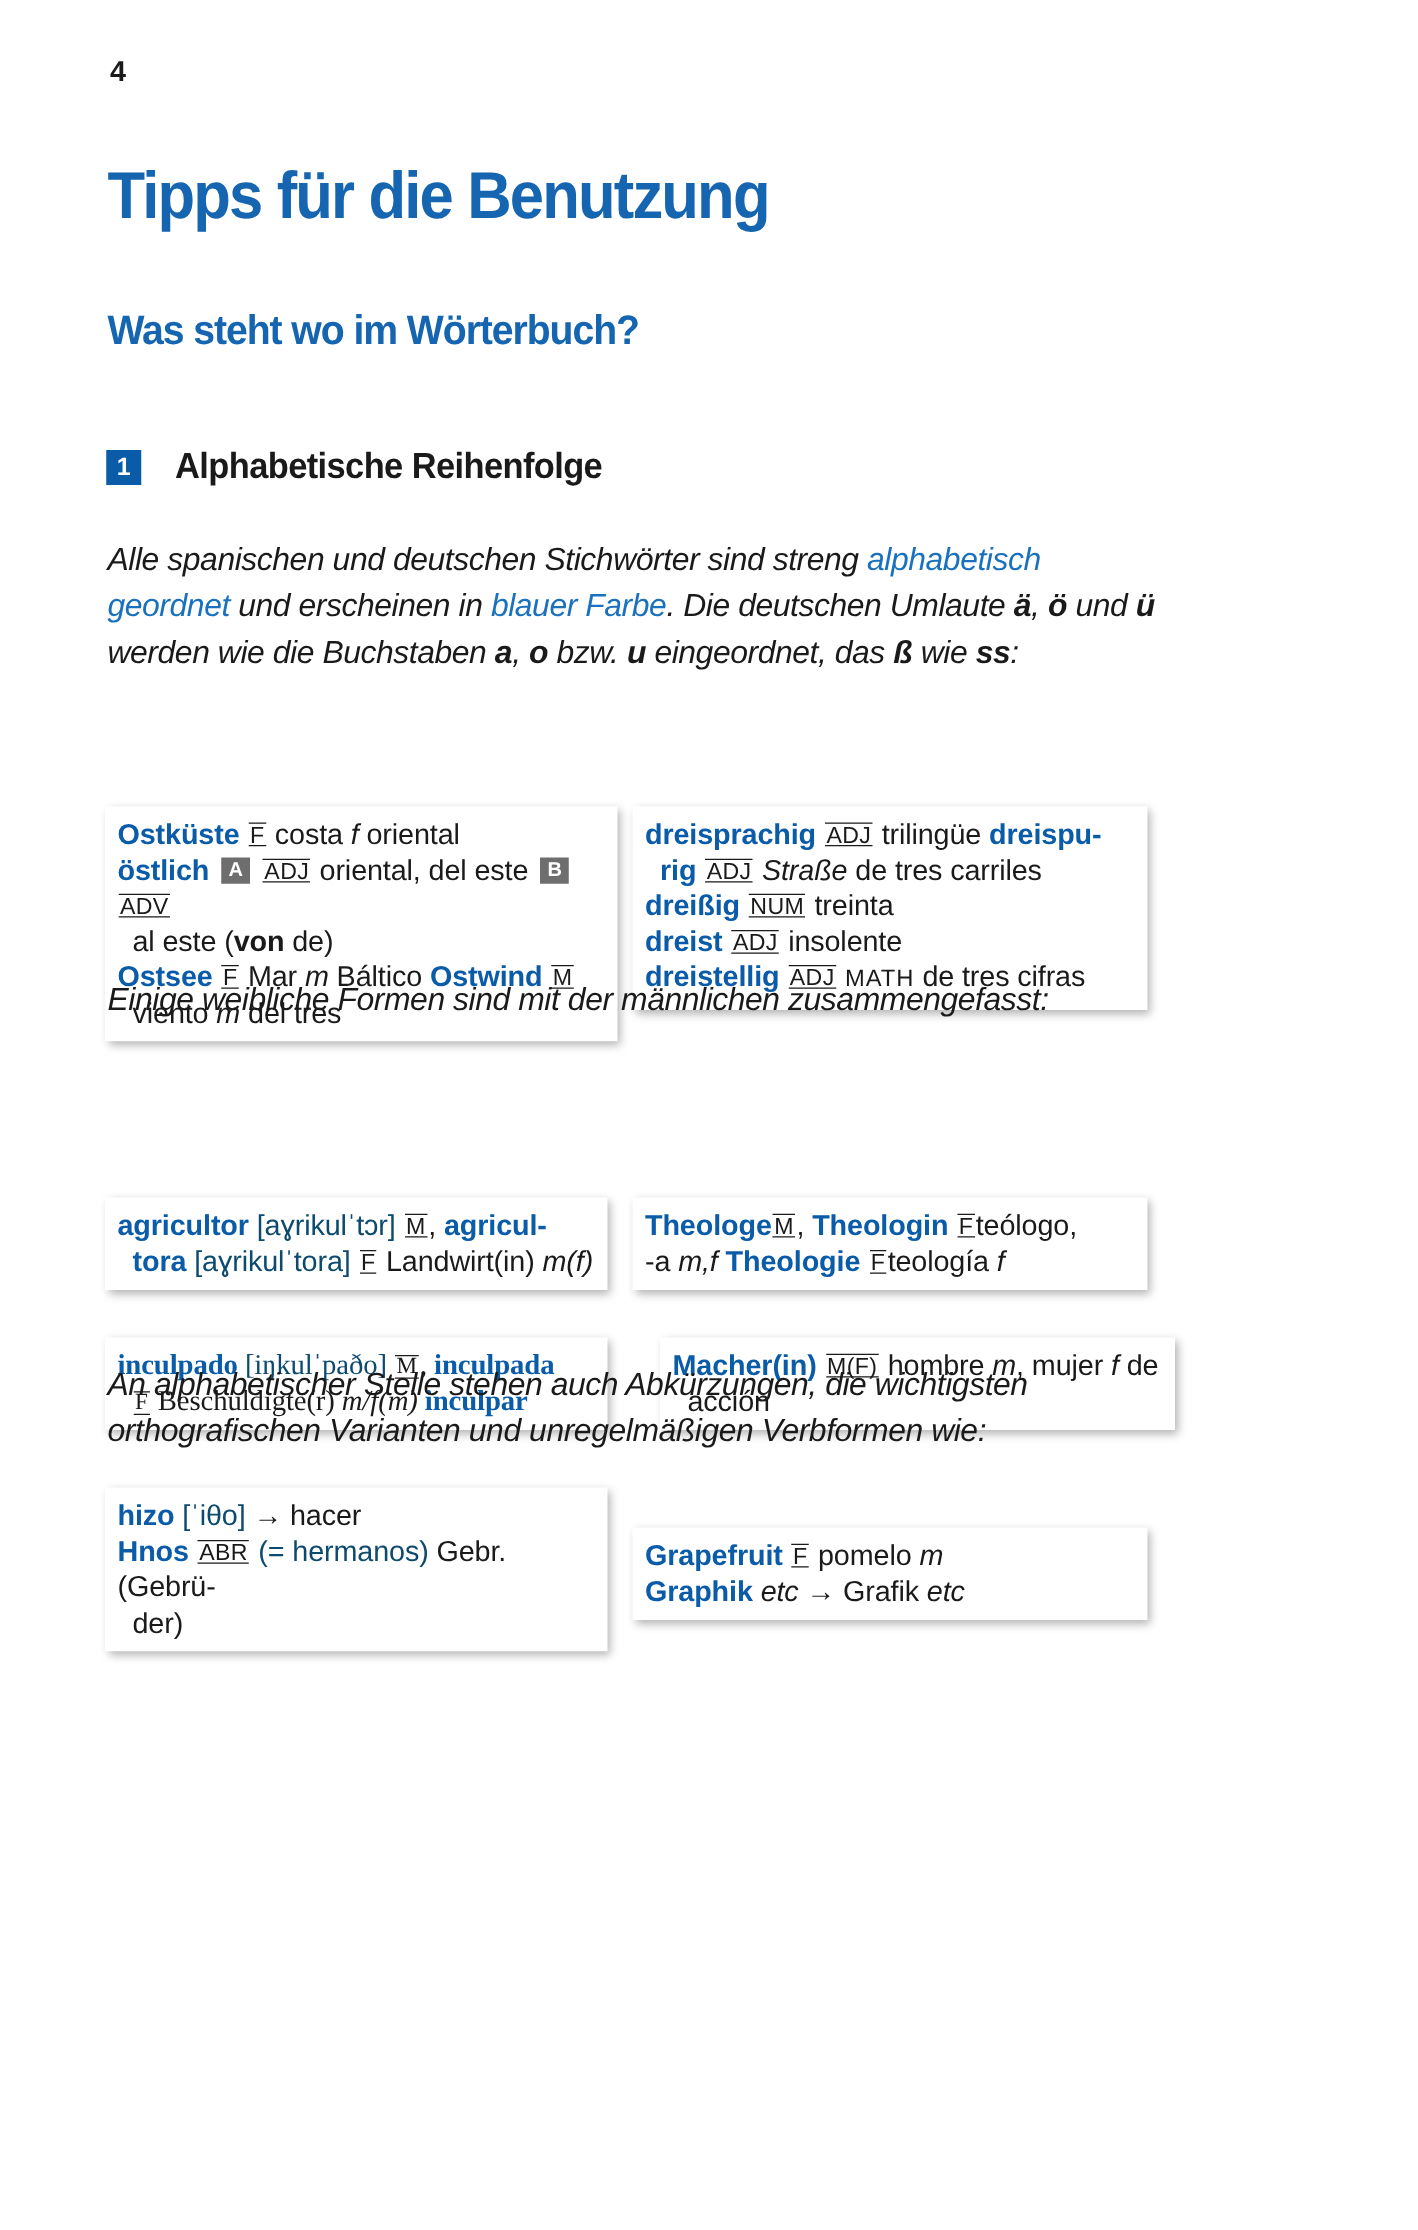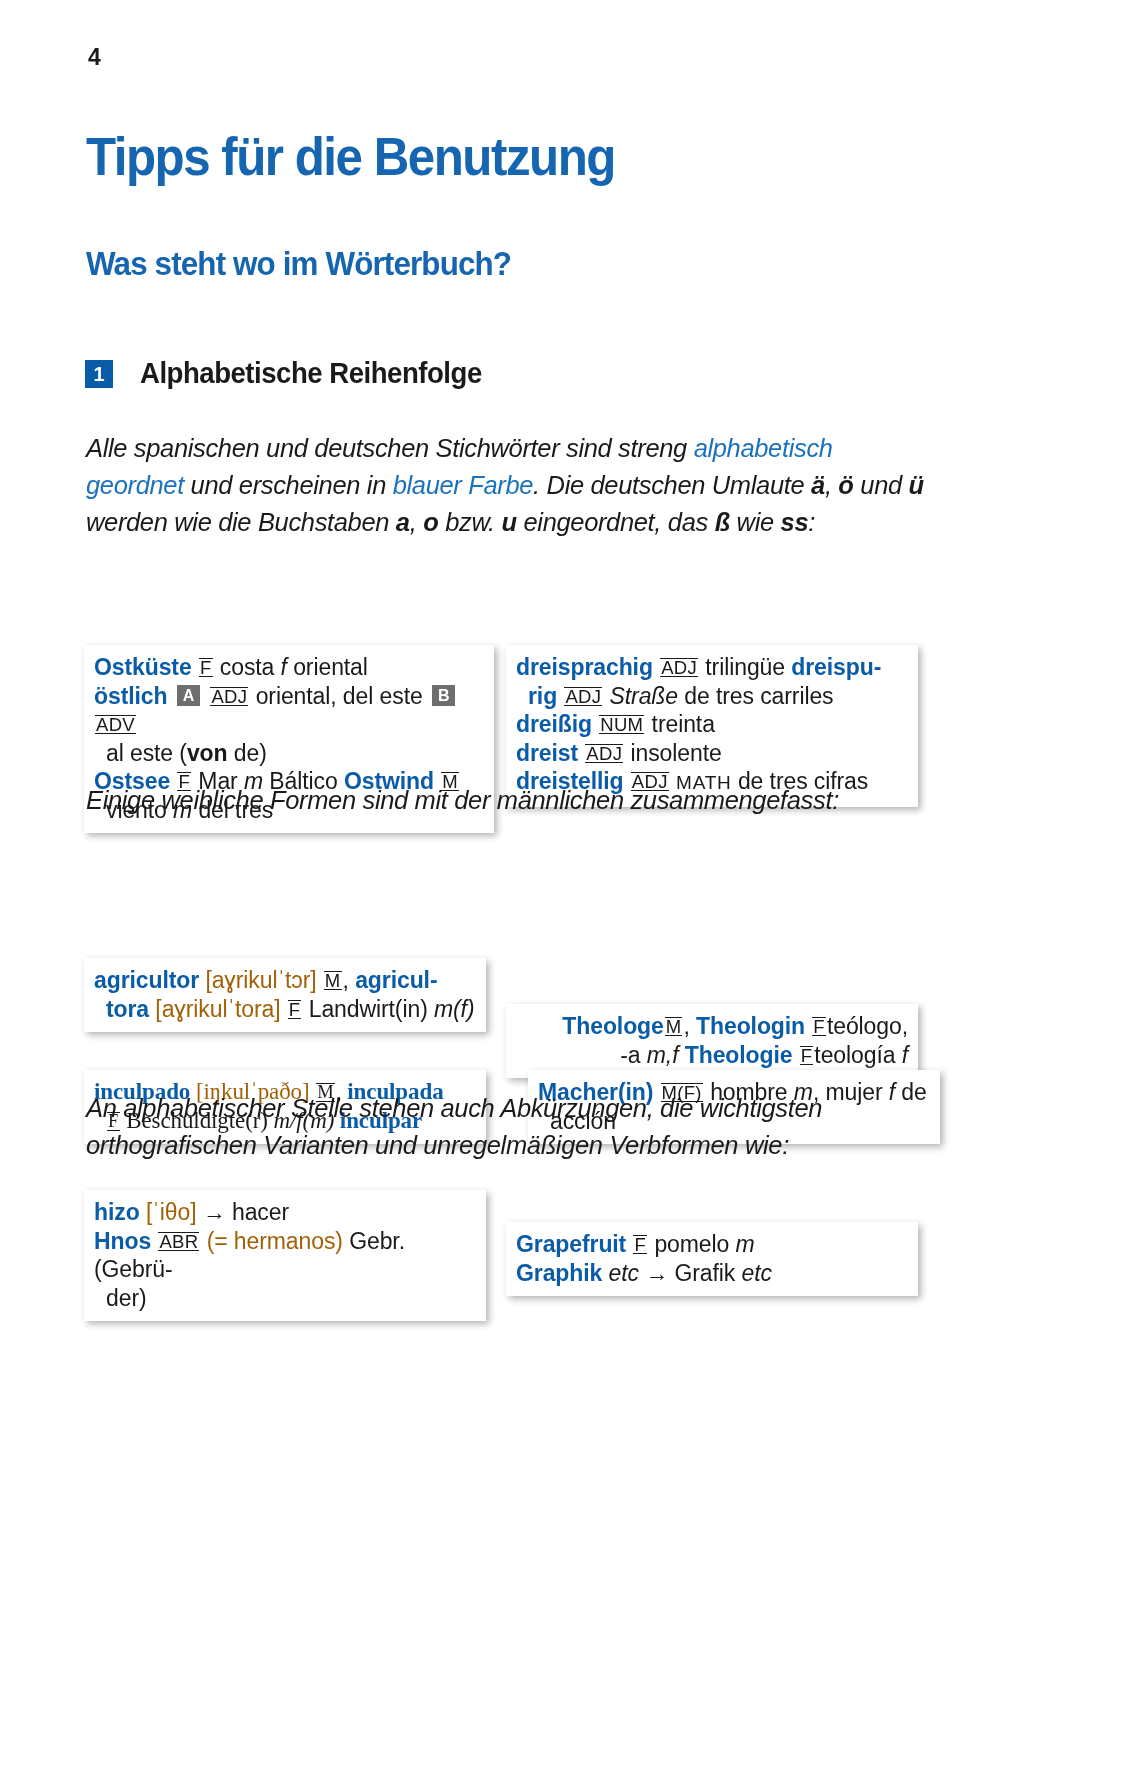--- a/index.html
+++ b/index.html
@@ -116,21 +116,21 @@
     font-size: 23px;
     line-height: 28.5px;
     color: #1a1a1a;
     letter-spacing: -0.1px;
   }
   .dictbox .hw {
     color: #0a5ba8;
     font-weight: bold;
   }
   .dictbox .it { font-style: italic; }
-  .dictbox .ipa { color: #a16207; }
+  .dictbox .ipa { color: #0c4a6e; }
   .dictbox .sc {
     font-size: 19px;
     letter-spacing: 0.8px;
   }
   
   .gl {
     display: inline-block;
     border-top: 1.4px solid #1a1a1a;
     border-bottom: 1.4px solid #1a1a1a;
     line-height: 17px;
@@ -150,21 +150,21 @@
     line-height: 19px;
     padding: 1px 6px 1px 6px;
     margin: 0 3px;
     vertical-align: 3px;
   }
 
   
   #box-ost    { left: 84px;  top: 645px;  width: 410px; }
   #box-drei   { left: 506px; top: 645px;  width: 412px; }
   #box-agri   { left: 84px;  top: 958px;  width: 402px; }
-  #box-theo   { left: 506px; top: 1004px;  width: 412px; text-align: right; }
+  #box-theo   { left: 506px; top: 958px;  width: 412px; }
   #box-incul  { left: 84px;  top: 1070px; width: 402px; font-family: Liberation Serif, serif; }
   #box-macher { left: 528px; top: 1070px; width: 412px; }
   #box-hizo   { left: 84px;  top: 1190px; width: 402px; }
   #box-grape  { left: 506px; top: 1222px; width: 412px; }
   .indent { display: inline-block; width: 12px; }
 </style>
 </head>
 <body>
 
 <div class="page">

